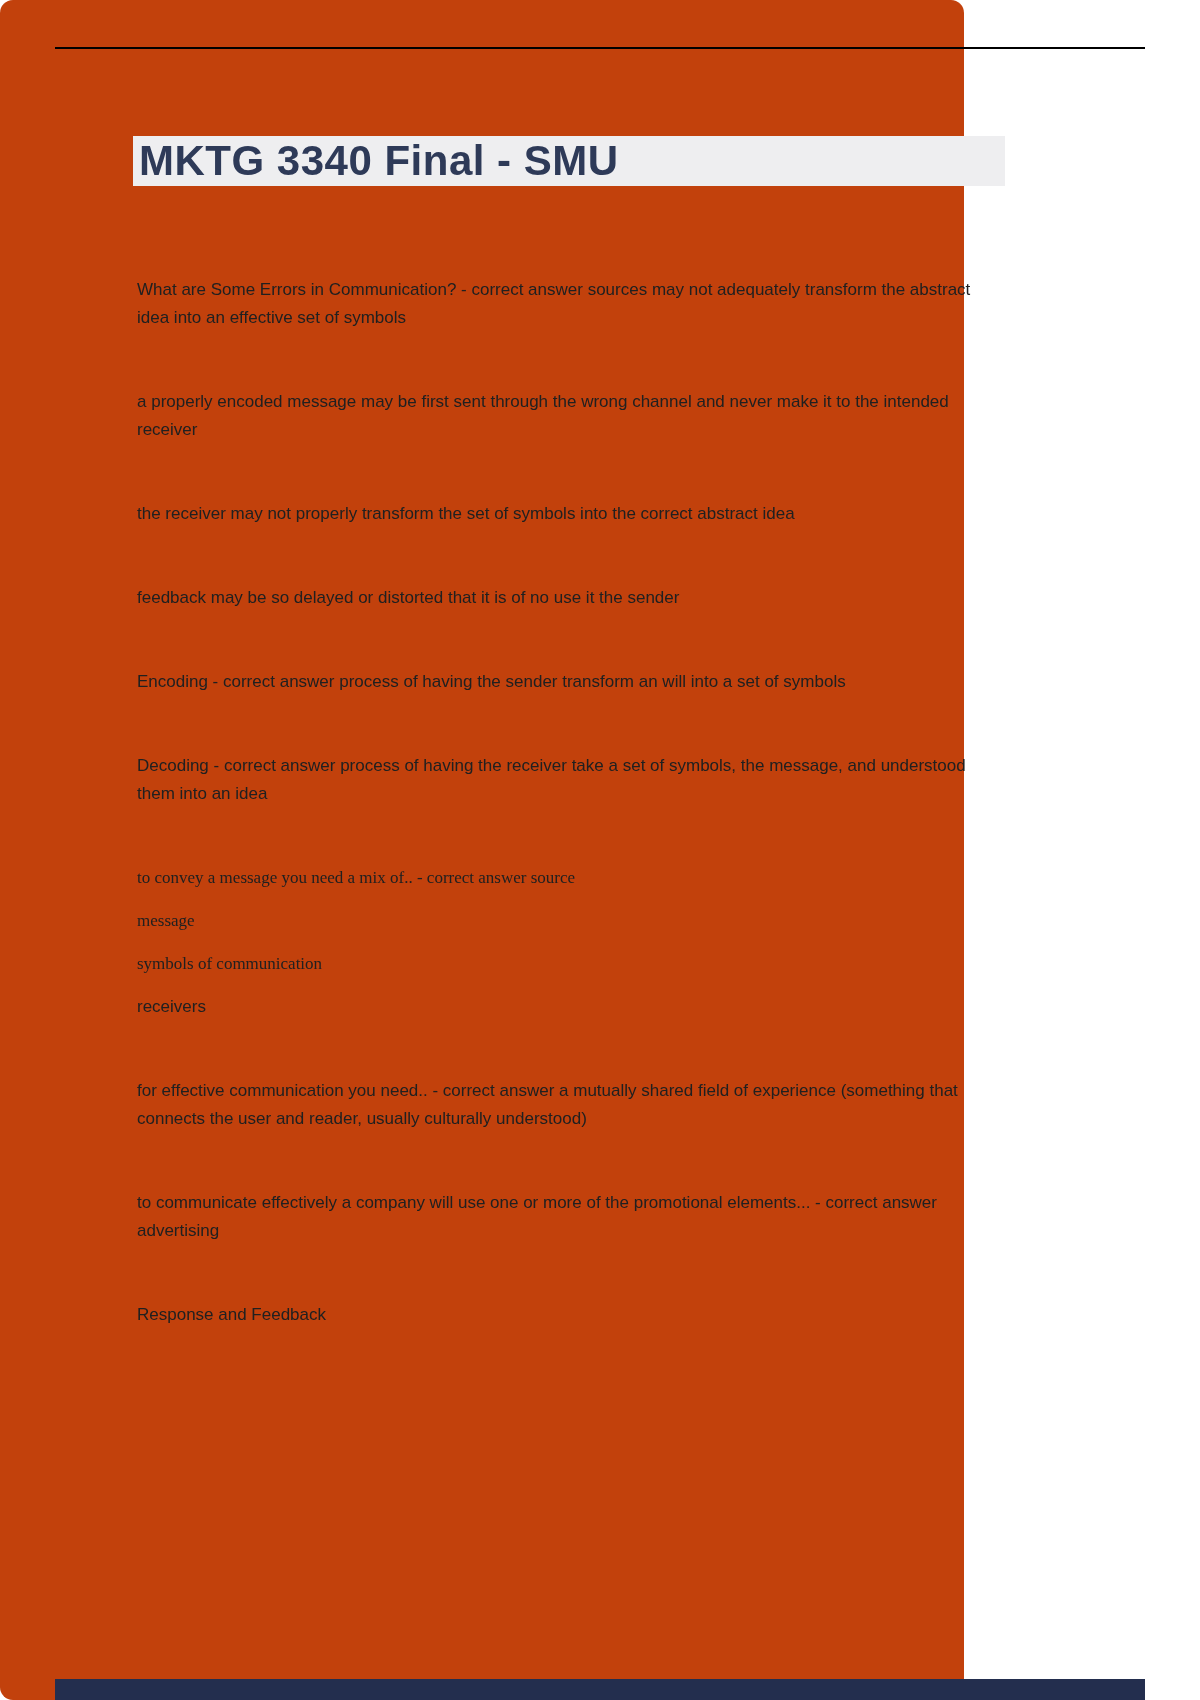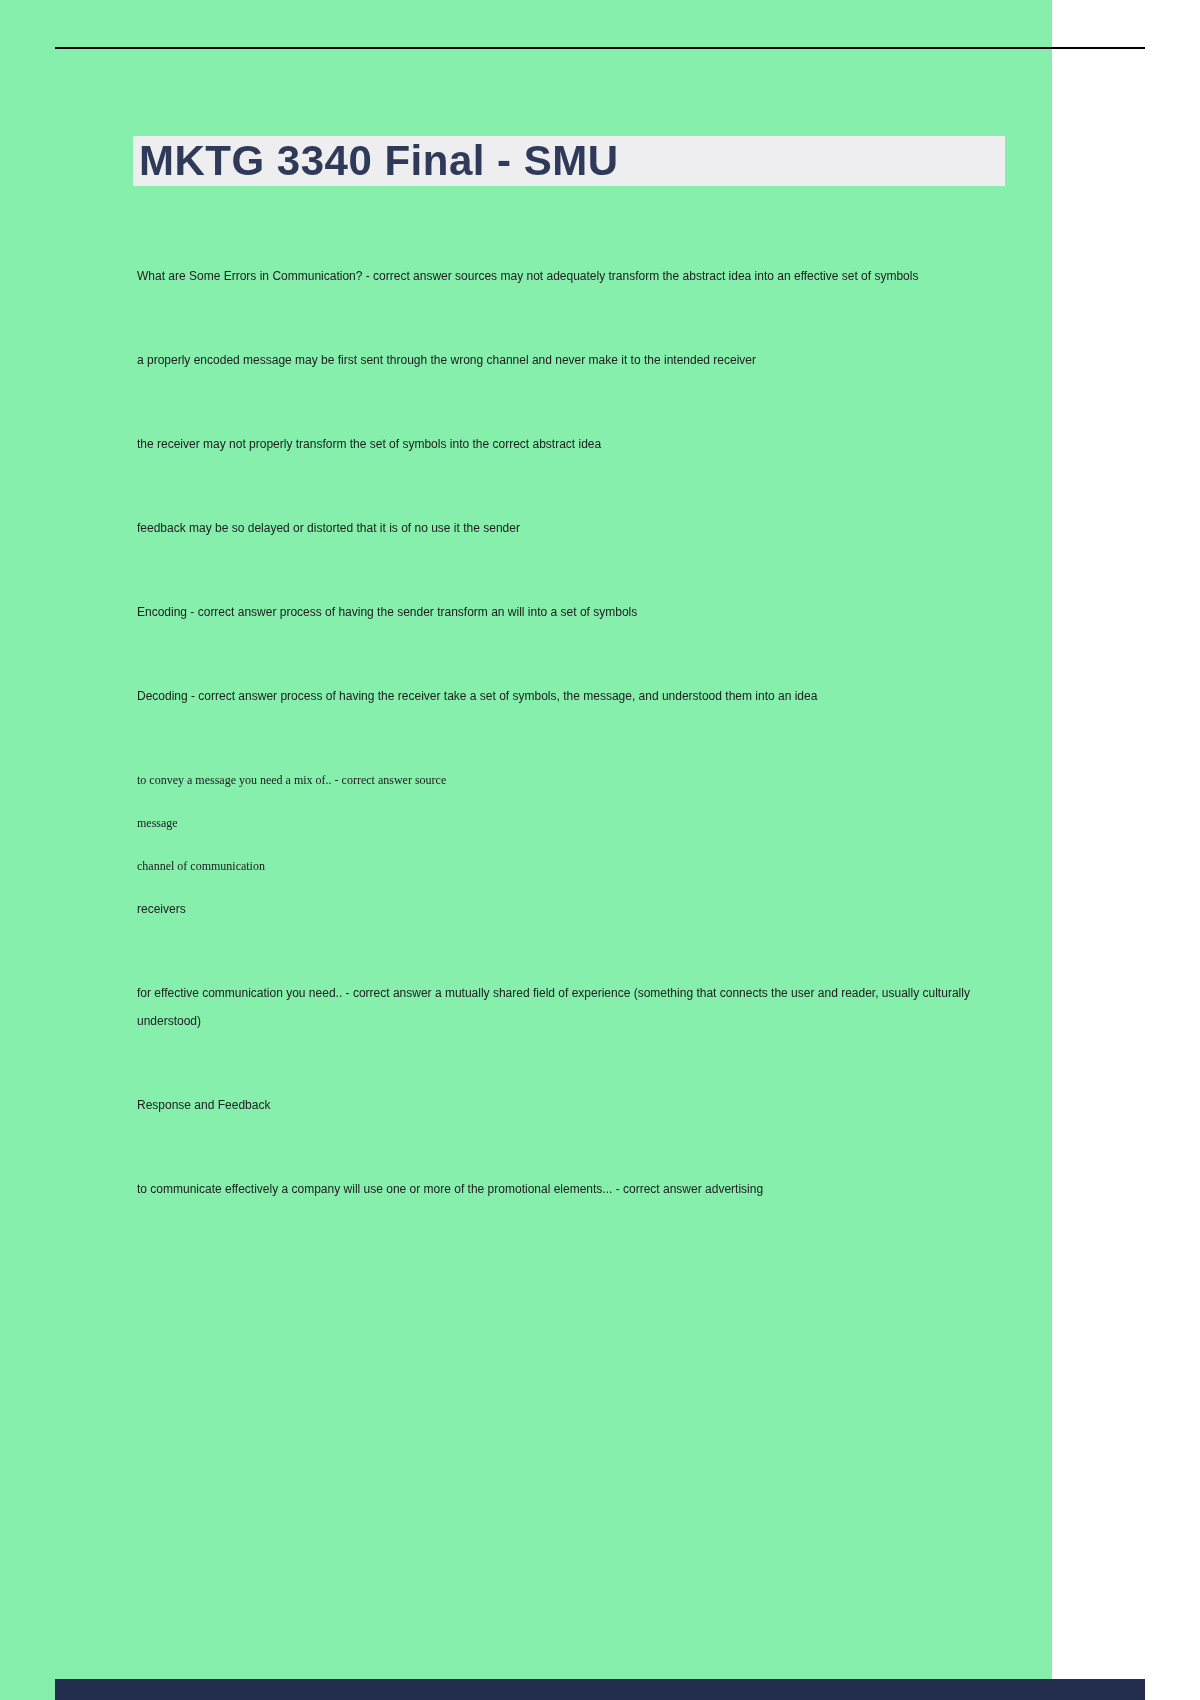--- a/index.html
+++ b/index.html
@@ -7,23 +7,24 @@
   body {
     width: 1200px;
     height: 1700px;
     background: #ffffff;
     font-family: "Liberation Sans", sans-serif;
     position: relative;
     overflow: hidden;
   }
   .page {
     position: relative;
-    width: 1052px;
+    width: 964px;
     height: 1700px;
-    background: #86efac;
+    background: #c2410c;
+    border-radius: 13px;
   }
   .top-rule {
     position: absolute;
     top: 47px;
     left: 55px;
     width: 1090px;
     height: 2px;
     background: var(--rule, #000000);
   }
   .title-block {
@@ -40,24 +41,24 @@
     margin: 0;
     padding: 2px 6px;
     font-size: 42px;
     font-weight: bold;
     color: var(--title, #2e3a58);
     letter-spacing: 0.5px;
     line-height: 1.1;
   }
   .content {
     position: absolute;
-    top: 262px;
+    top: 276px;
     left: 137px;
     width: 855px;
-    font-size: 12px;
+    font-size: 17px;
     line-height: 28px;
     color: var(--body-text, #202020);
   }
   .para {
     margin: 0;
     padding: 0;
   }
   .para.section { margin-bottom: 56px; }
   .para.item    { margin-bottom: 15px; font-family: Liberation Serif, serif; }
   .bottom-bar {
@@ -82,22 +83,22 @@
 
   <div class="content">
     <p class="para section">What are Some Errors in Communication? - correct answer sources may not adequately transform the abstract idea into an effective set of symbols</p>
     <p class="para section">a properly encoded message may be first sent through the wrong channel and never make it to the intended receiver</p>
     <p class="para section">the receiver may not properly transform the set of symbols into the correct abstract idea</p>
     <p class="para section">feedback may be so delayed or distorted that it is of no use it the sender</p>
     <p class="para section">Encoding - correct answer process of having the sender transform an will into a set of symbols</p>
     <p class="para section">Decoding - correct answer process of having the receiver take a set of symbols, the message, and understood them into an idea</p>
     <p class="para item">to convey a message you need a mix of.. - correct answer source</p>
     <p class="para item">message</p>
-    <p class="para item">channel of communication</p>
+    <p class="para item">symbols of communication</p>
     <p class="para section">receivers</p>
     <p class="para section">for effective communication you need.. - correct answer a mutually shared field of experience (something that connects the user and reader, usually culturally understood)</p>
+    <p class="para section">to communicate effectively a company will use one or more of the promotional elements... - correct answer advertising</p>
     <p class="para section">Response and Feedback</p>
-    <p class="para section">to communicate effectively a company will use one or more of the promotional elements... - correct answer advertising</p>
   </div>
 
   <div class="bottom-bar"></div>
 
 </div>
 
 </body></html>

